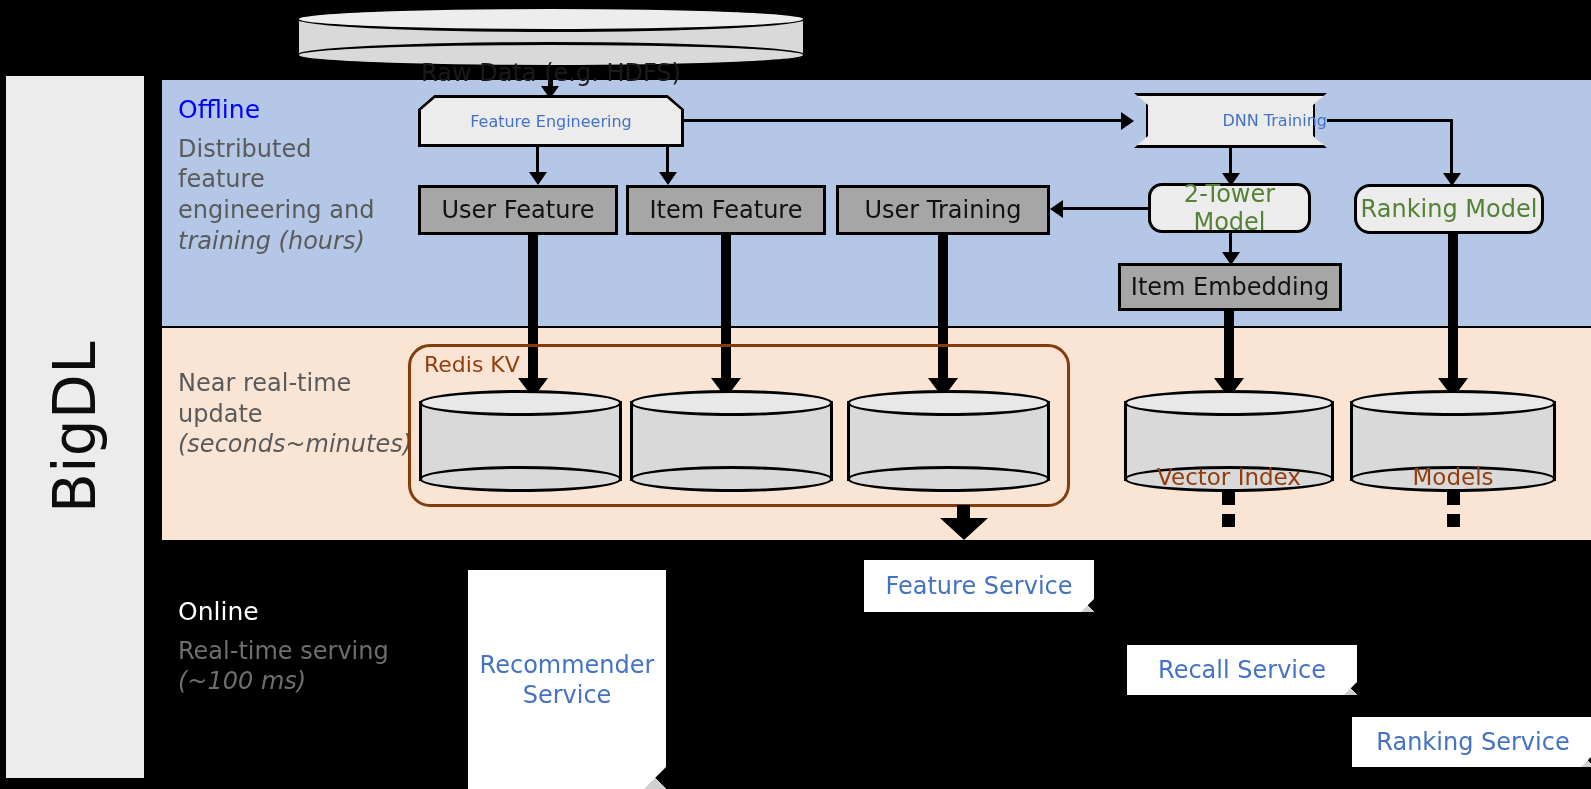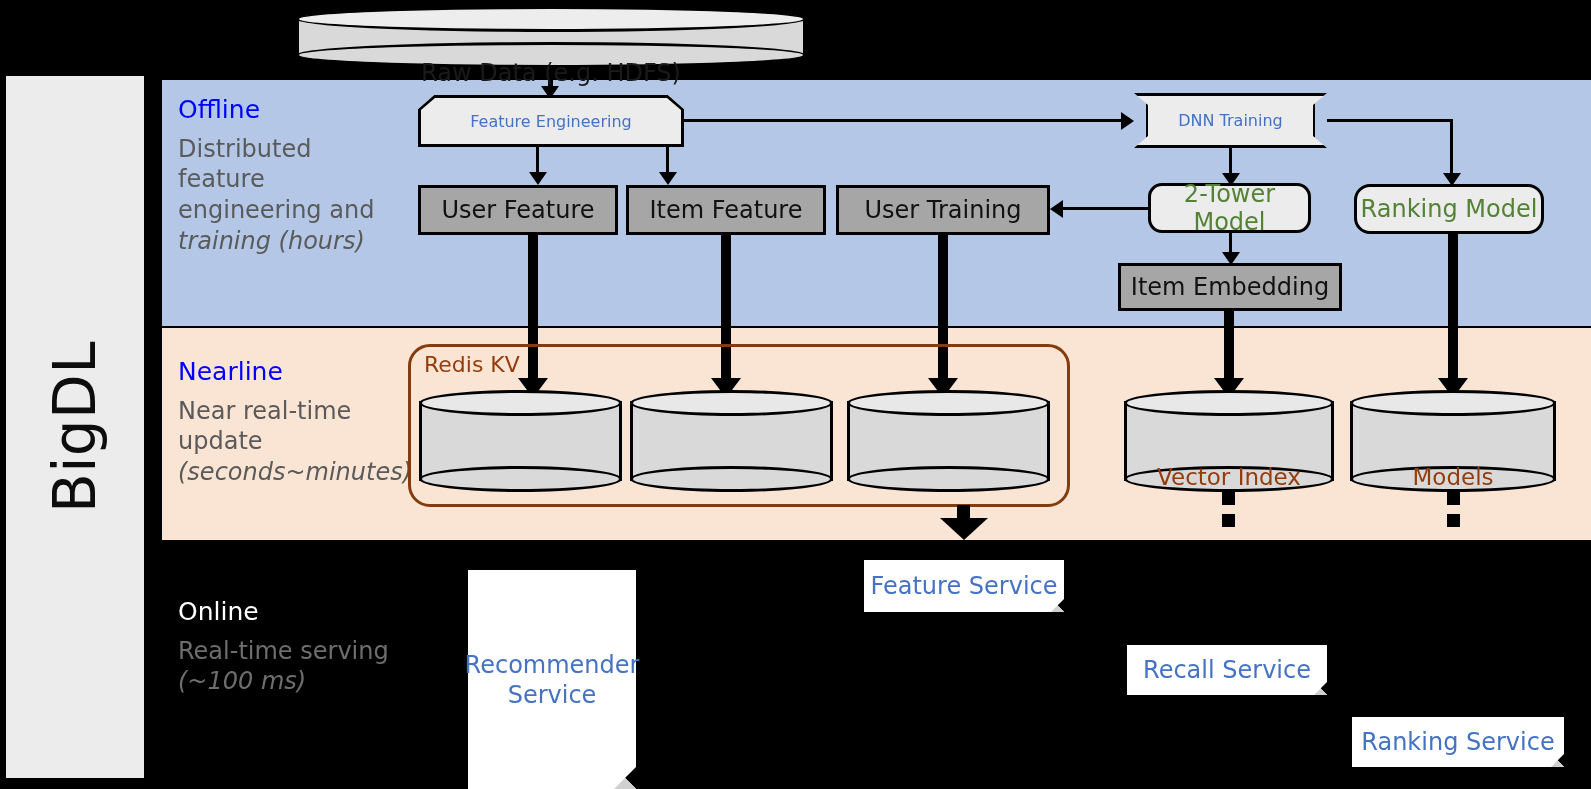--- a/index.html
+++ b/index.html
@@ -36,21 +36,21 @@
   
   #n-feat-eng{background:#ececec;border:none;
      clip-path:polygon(0 14px,0 100%,14px 100%,100% 100%,100% 14px,calc(100% - 16px) 0,16px 0);}
   #n-feat-eng .inner{position:absolute;inset:0;
      background:#000;
      clip-path:polygon(0 14px,0 100%,100% 100%,100% 14px,calc(100% - 16px) 0,16px 0);}
   #n-feat-eng .inner2{position:absolute;inset:3px;background:#ececec;
      clip-path:polygon(0 12px,0 100%,100% 100%,100% 12px,calc(100% - 14px) 0,14px 0);}
   #n-feat-eng span{position:relative;z-index:3;}
   
-  #n-dnn{background:transparent;border:none;}
+  #n-dnn{background:transparent;border:none;justify-content:flex-end;}
   #n-dnn .bk{position:absolute;inset:0;background:#000;
      clip-path:polygon(0 0,12px 10px,12px calc(100% - 10px),0 100%,100% 100%,calc(100% - 12px) calc(100% - 10px),calc(100% - 12px) 10px,100% 0);}
   #n-dnn .bk2{position:absolute;inset:3px;background:#ececec;
      clip-path:polygon(0 0,11px 9px,11px calc(100% - 9px),0 100%,100% 100%,calc(100% - 11px) calc(100% - 9px),calc(100% - 11px) 9px,100% 0);}
   #n-dnn span{position:relative;z-index:3;}
   
   .cyl{position:absolute;}
   .cyl .body{position:absolute;left:0;right:0;top:11px;bottom:11px;background:#d9d9d9;
              border-left:3px solid #000;border-right:3px solid #000;}
   .cyl .top{position:absolute;left:0;right:0;top:0;height:26px;background:#e8e8e8;
@@ -63,21 +63,21 @@
   #cyl-raw{left:296px;top:6px;width:510px;height:62px;}
   #cyl-raw .body{top:12px;bottom:12px;background:#d9d9d9;}
   #cyl-raw .top{height:26px;background:#ededed;}
   #cyl-raw .bot{height:26px;}
   #cyl-raw .lbl{color:#1a1a1a;font-size:24px;}
   
   #redis-box{left:408px;top:344px;width:662px;height:163px;border:3px solid #843c0c;
              border-radius:22px;box-sizing:border-box;background:transparent;}
   #redis-label{left:424px;top:352px;font-size:22px;color:#943c0c;}
   
-  .doc{position:absolute;background:#fff;}
+  .doc{position:absolute;background:#fff;padding-left:30px;}
   .doc .sheet{position:absolute;inset:0;background:#fff;
      clip-path:polygon(0 0,100% 0,100% calc(100% - 22px),calc(100% - 22px) 100%,0 100%);}
   .doc .fold{position:absolute;right:0;bottom:0;width:22px;height:22px;
      background:linear-gradient(225deg,#000 0 48%,#d0d0d0 48% 100%);
      clip-path:polygon(0 100%,100% 0,100% 100%);}
   .doc .txt{position:absolute;inset:0;display:flex;align-items:center;justify-content:center;
      text-align:center;font-size:24px;color:#4472c4;z-index:4;line-height:1.25;}
   
   .ln{position:absolute;background:#000;}
   .arrow-dn{position:absolute;width:0;height:0;border-left:9px solid transparent;
@@ -101,21 +101,20 @@
 </div>
 
 <div class="abs" id="txt-offline">
   <div class="band-title">Offline</div>
   <div class="band-desc">
     <span>Distributed feature engineering and </span><i>training (hours)</i>
   </div>
 </div>
 
 <div class="abs" id="txt-nearline">
-  <div class="band-title">Nearline</div>
   <div class="band-desc">
     <span>Near real-time update </span><i>(seconds~minutes)</i>
   </div>
 </div>
 
 <div class="abs" id="txt-online">
   <div class="band-title">Online</div>
   <div class="band-desc">
     <span>Real-time serving </span><i>(~100 ms)</i>
   </div>

